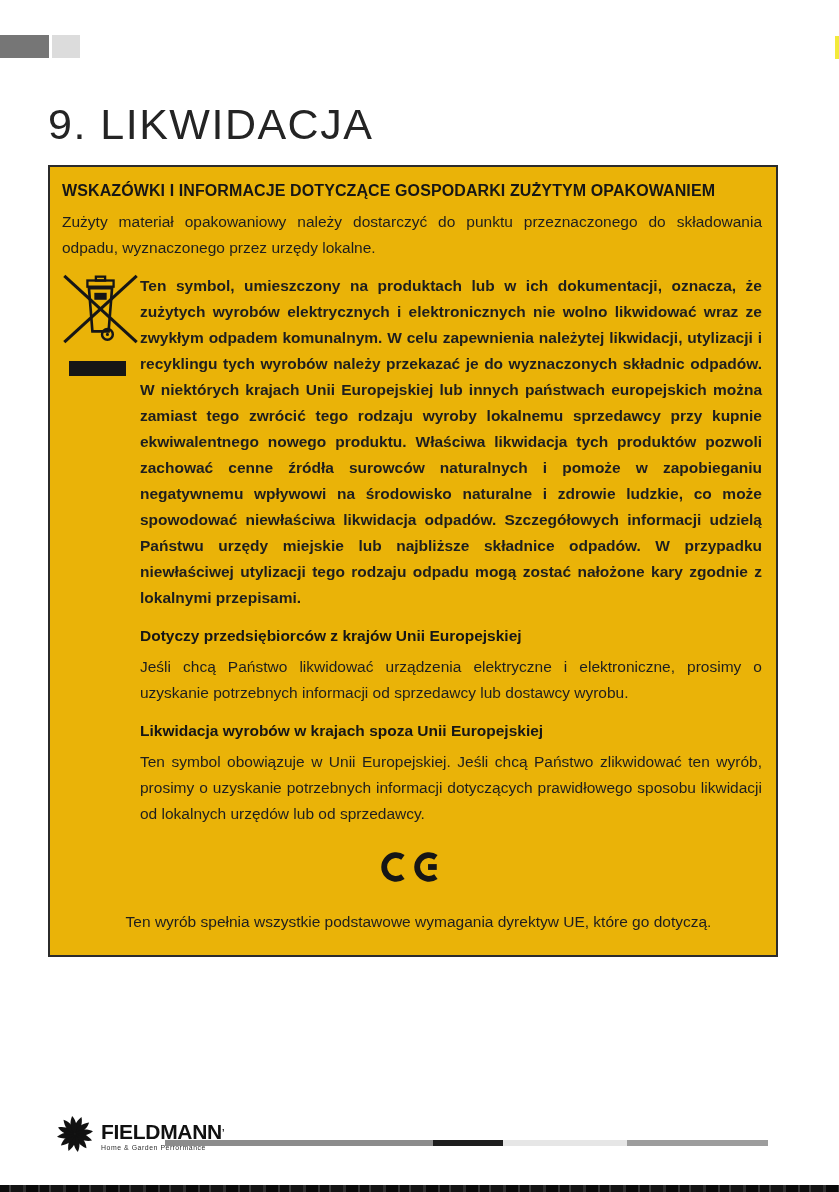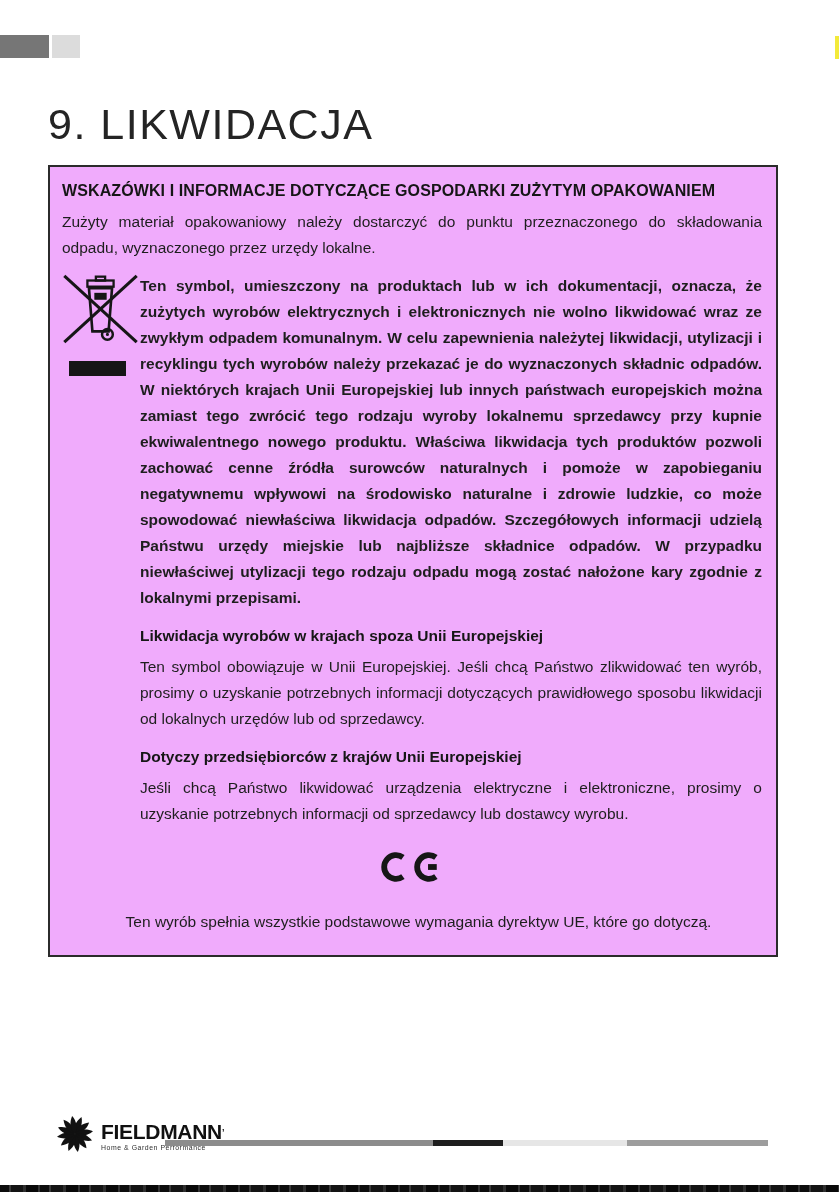--- a/index.html
+++ b/index.html
@@ -23,21 +23,21 @@
     position: absolute; left: 48px; top: 100px;
     font-size: 43px; font-weight: 400; letter-spacing: 1.5px;
     color: #242424;
   }
 
   
   .main-box {
     position: absolute; left: 48px; top: 165px; width: 730px;
     border: 2px solid #2b2b2b;
     padding: 15px 14px 20px 12px;
-    background: #f0abfc;
+    background: #eab308;
   }
   .box-heading {
     font-size: 16px; font-weight: 700; letter-spacing: 0.1px;
     color: #161616; margin-bottom: 9px;
   }
   .para {
     font-size: 15.5px; line-height: 26px; text-align: justify;
     color: #1e1e1e;
   }
   .section-2-heading { margin-top: 13px; }
@@ -108,27 +108,27 @@
           <circle cx="59" cy="79" r="7" stroke="#161616" stroke-width="3.2"></circle>
           <circle cx="59" cy="79" r="2" fill="#161616"></circle>
         </svg>
       </span>
       <div class="weee-bar"></div>
     </div>
     <p class="para">Ten symbol, umieszczony na produktach lub w ich dokumentacji, oznacza, że zużytych wyrobów elektrycznych i elektronicznych nie wolno likwidować wraz ze zwykłym odpadem komunalnym. W celu zapewnienia należytej likwidacji, utylizacji i recyklingu tych wyrobów należy przekazać je do wyznaczonych składnic odpadów. W niektórych krajach Unii Europejskiej lub innych państwach europejskich można zamiast tego zwrócić tego rodzaju wyroby lokalnemu sprzedawcy przy kupnie ekwiwalentnego nowego produktu. Właściwa likwidacja tych produktów pozwoli zachować cenne źródła surowców naturalnych i pomoże w zapobieganiu negatywnemu wpływowi na środowisko naturalne i zdrowie ludzkie, co może spowodować niewłaściwa likwidacja odpadów. Szczegółowych informacji udzielą Państwu urzędy miejskie lub najbliższe składnice odpadów. W przypadku niewłaściwej utylizacji tego rodzaju odpadu mogą zostać nałożone kary zgodnie z lokalnymi przepisami.</p>
   </div>
 
   <div class="subsection">
-    <div class="sub-heading">Likwidacja wyrobów w krajach spoza Unii Europejskiej</div>
-    <p class="para">Ten symbol obowiązuje w Unii Europejskiej. Jeśli chcą Państwo zlikwidować ten wyrób, prosimy o uzyskanie potrzebnych informacji dotyczących prawidłowego sposobu likwidacji od lokalnych urzędów lub od sprzedawcy.</p>
+    <div class="sub-heading">Dotyczy przedsiębiorców z krajów Unii Europejskiej</div>
+    <p class="para">Jeśli chcą Państwo likwidować urządzenia elektryczne i elektroniczne, prosimy o uzyskanie potrzebnych informacji od sprzedawcy lub dostawcy wyrobu.</p>
   </div>
 
   <div class="subsection">
-    <div class="sub-heading">Dotyczy przedsiębiorców z krajów Unii Europejskiej</div>
-    <p class="para">Jeśli chcą Państwo likwidować urządzenia elektryczne i elektroniczne, prosimy o uzyskanie potrzebnych informacji od sprzedawcy lub dostawcy wyrobu.</p>
+    <div class="sub-heading">Likwidacja wyrobów w krajach spoza Unii Europejskiej</div>
+    <p class="para">Ten symbol obowiązuje w Unii Europejskiej. Jeśli chcą Państwo zlikwidować ten wyrób, prosimy o uzyskanie potrzebnych informacji dotyczących prawidłowego sposobu likwidacji od lokalnych urzędów lub od sprzedawcy.</p>
   </div>
 
   <div class="ce-row">
     <span class="ce-symbol">
       <svg width="64" height="44" viewBox="0 0 132 62" fill="none" xmlns="http://www.w3.org/2000/svg">
         <path d="M 45.2 11.0 A 24.5 24.5 0 1 0 45.2 51.0" stroke="#161616" stroke-width="12"></path>
         <path d="M 113.2 11.0 A 24.5 24.5 0 1 0 113.2 51.0" stroke="#161616" stroke-width="12"></path>
         <path d="M 97 31 H 115" stroke="#161616" stroke-width="12"></path>
       </svg>
     </span>

